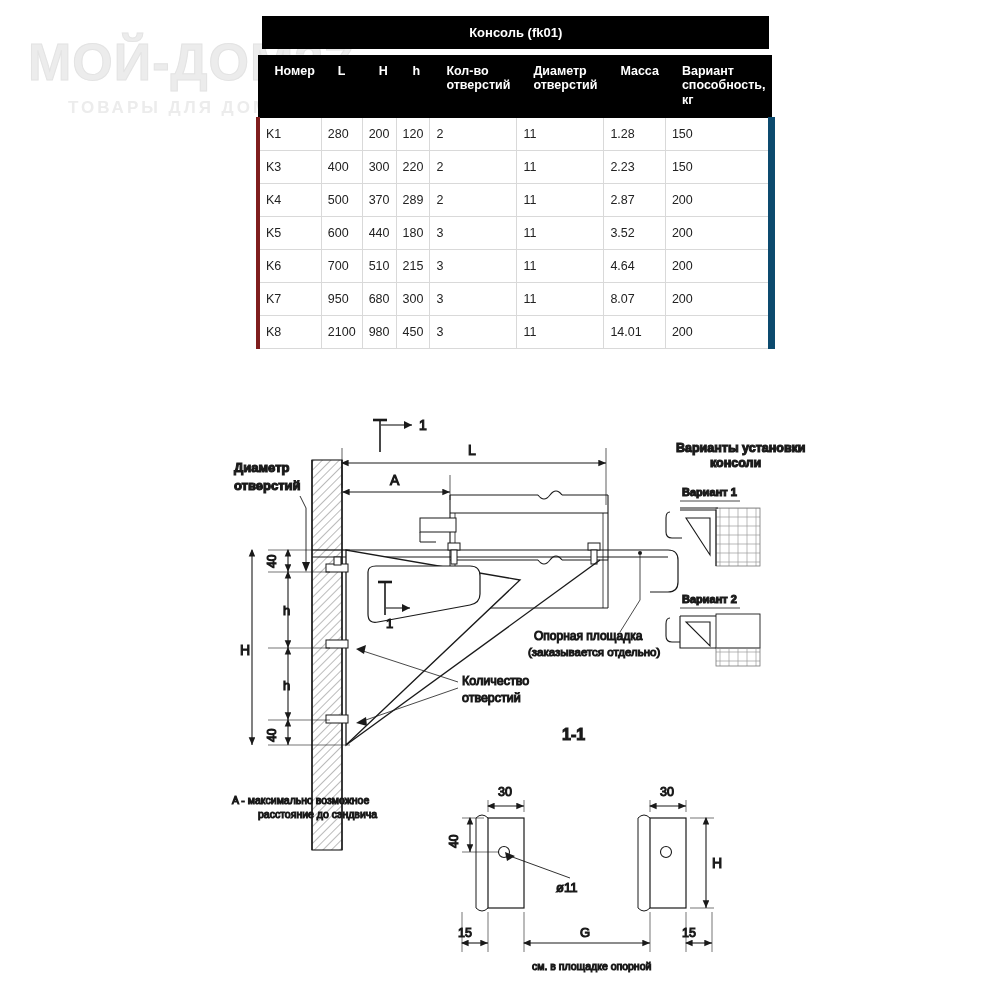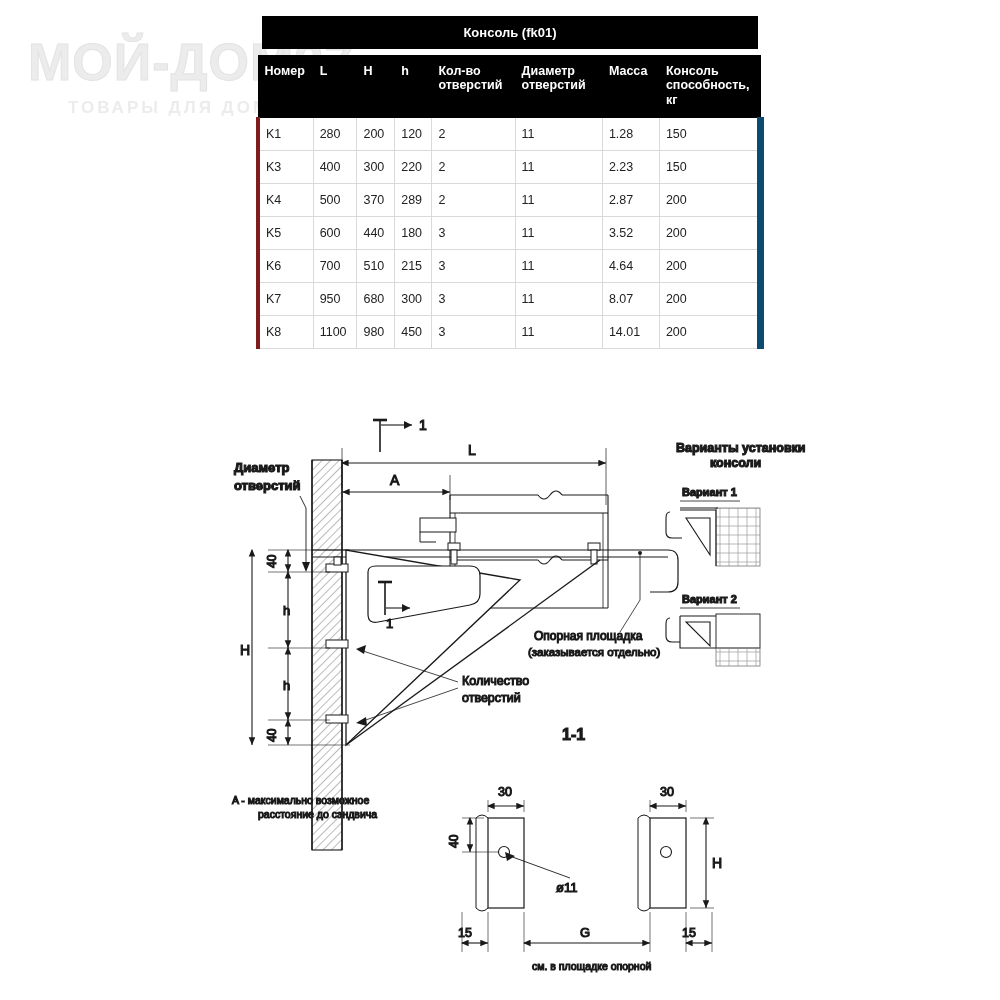--- a/index.html
+++ b/index.html
@@ -34,21 +34,21 @@
   
   .tbl-wrap{position:absolute;left:256px;top:10px;width:508px;}
   table.spec{border-collapse:collapse;width:100%;font-size:12.5px;}
   table.spec td,table.spec th{border:1px solid #d9d9d9;}
   .tbl-title{
     background:#000;color:#fff;text-align:center;
     font-weight:bold;font-size:13px;padding:8px 0;border:1px solid #000;
   }
   thead.head-row th{
     background:#000;color:#fff;font-weight:bold;font-size:12.5px;
-    text-align:left;vertical-align:top;padding:8px 6px 10px 6px;border:1px solid #000;
+    text-align:left;vertical-align:top;padding:8px 6px 10px 16px;border:1px solid #000;
     line-height:1.15;
   }
   tbody td{
     padding:9px 6px;color:#222;font-size:12.5px;background:#fff;
   }
   tbody tr td{border-left:none;border-right:none;}
   tbody tr td:first-child{border-left:4px solid #7f1d1d;}
   tbody tr td:last-child{border-right:7px solid #0c4a6e;}
   .c-num{width:46px;}
   .c-l{width:42px;}
@@ -88,21 +88,21 @@
           <th class="c-kol">
             <div>Кол-во</div>
             <div>отверстий</div>
           </th>
           <th class="c-diam">
             <div>Диаметр</div>
             <div>отверстий</div>
           </th>
           <th class="c-mass">Масса</th>
           <th class="c-nes">
-            <div>Консоль</div>
+            <div>Вариант</div>
             <div>способность, кг</div>
           </th>
         </tr>
       </thead>
       <tbody id="tbl-body">
           <tr>
             <td class="c-num">K1</td>
             <td class="c-l">280</td>
             <td class="c-h">200</td>
             <td class="c-hh">120</td>
@@ -156,21 +156,21 @@
             <td class="c-l">950</td>
             <td class="c-h">680</td>
             <td class="c-hh">300</td>
             <td class="c-kol">3</td>
             <td class="c-diam">11</td>
             <td class="c-mass">8.07</td>
             <td class="c-nes">200</td>
           </tr>
           <tr>
             <td class="c-num">K8</td>
-            <td class="c-l">1100</td>
+            <td class="c-l">2100</td>
             <td class="c-h">980</td>
             <td class="c-hh">450</td>
             <td class="c-kol">3</td>
             <td class="c-diam">11</td>
             <td class="c-mass">14.01</td>
             <td class="c-nes">200</td>
           </tr>
         </tbody>
     </table>
   </div>

